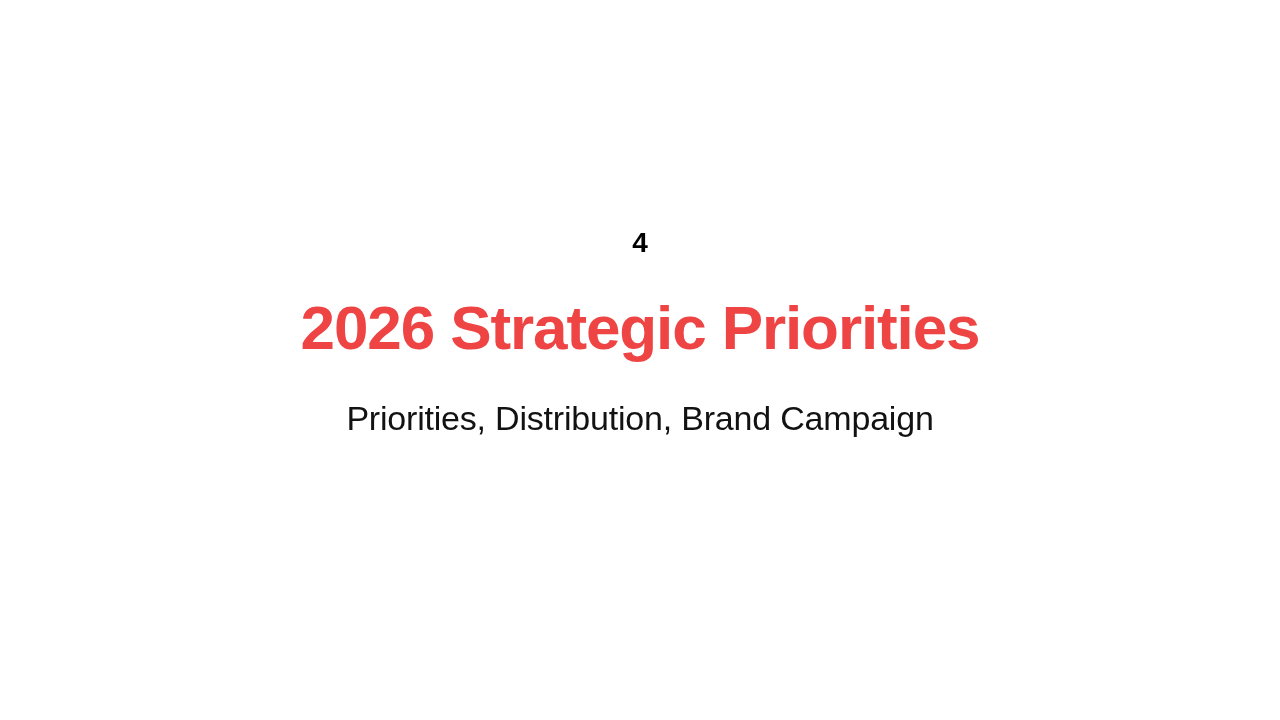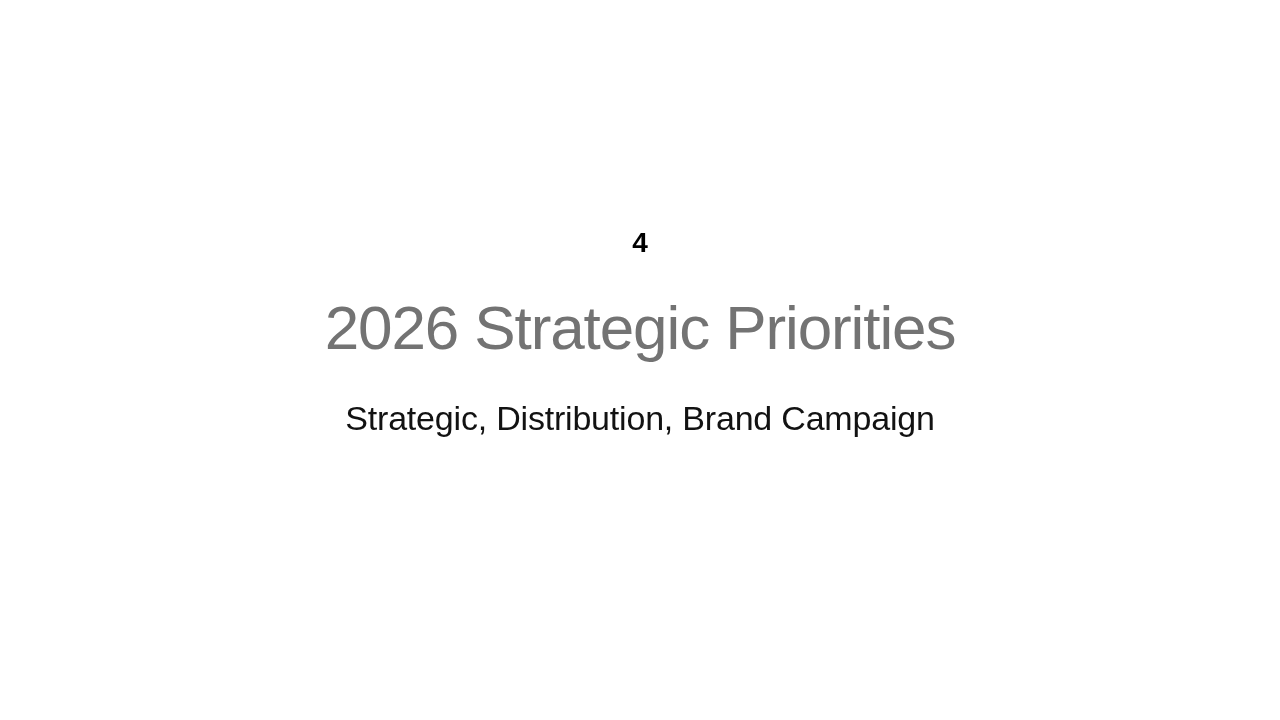--- a/index.html
+++ b/index.html
@@ -42,24 +42,24 @@
     font-size: 28px;
     font-weight: 700;
     line-height: 1;
     letter-spacing: 0.1px;
     color: #000000;
     margin: 0;
   }
 
   .slide-title {
     font-size: 62px;
-    font-weight: 400;
+    font-weight: 700;
     line-height: 1.06;
     letter-spacing: -1.1px;
-    color: #737373;
+    color: #ef4444;
     margin: 0;
     padding-top: 38px;
     white-space: nowrap;
   }
 
   .slide-subtitle {
     font-size: 34px;
     font-weight: 400;
     line-height: 1.2;
     letter-spacing: -0.2px;
@@ -72,16 +72,16 @@
 </head>
 <body>
 
 <div class="slide">
   <div class="content">
 
     <div class="eyebrow">4</div>
 
     <h1 class="slide-title">2026 Strategic Priorities</h1>
 
-    <p class="slide-subtitle">Strategic, Distribution, Brand Campaign</p>
+    <p class="slide-subtitle">Priorities, Distribution, Brand Campaign</p>
 
   </div>
 </div>
 
 </body></html>

